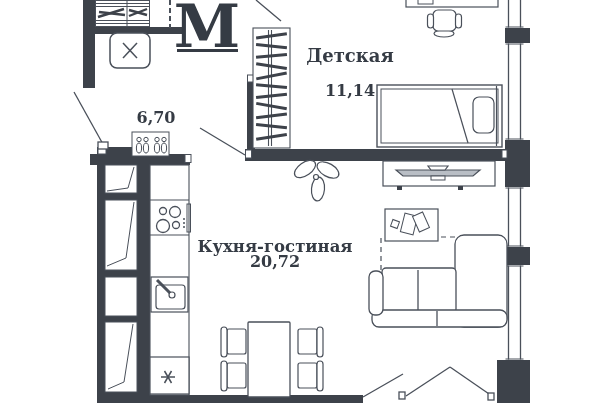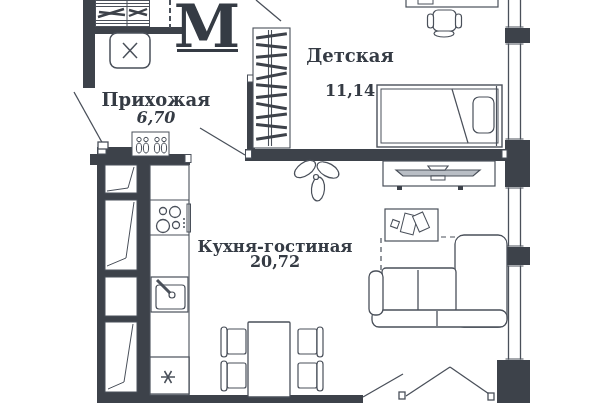--- a/index.html
+++ b/index.html
@@ -221,21 +221,20 @@
     <rect x="317" y="327" width="6" height="30" rx="3"></rect>
     <rect x="298" y="363" width="19" height="25" rx="2"></rect>
     <rect x="317" y="361" width="6" height="30" rx="3"></rect>
     <rect x="248" y="322" width="42" height="75" rx="1" stroke-width="1.3"></rect>
   </g>
 </svg>
 
   <div class="lbl logo-letter" style="left:207px;top:-4px;">М</div>
   <div class="logo-rule" style="left:177px;top:49px;width:61px;height:3px;"></div>
 
-  <div class="lbl room-name" style="left:156px;top:91px;">Прихожая</div>
-  <div class="lbl room-area" style="left:156px;top:110px;font-style:italic;">6,70</div>
+  <div class="lbl room-area" style="left:156px;top:110px;">6,70</div>
 
   <div class="lbl room-name" style="left:350px;top:47px;">Детская</div>
   <div class="lbl room-area" style="left:350px;top:65px;margin-top:18px;">11,14</div>
 
   <div class="lbl room-name" style="left:275px;top:239px;font-size:16.5px;">Кухня-гостиная</div>
   <div class="lbl room-area" style="left:275px;top:254px;">20,72</div>
 </div>
 
 </body></html>

